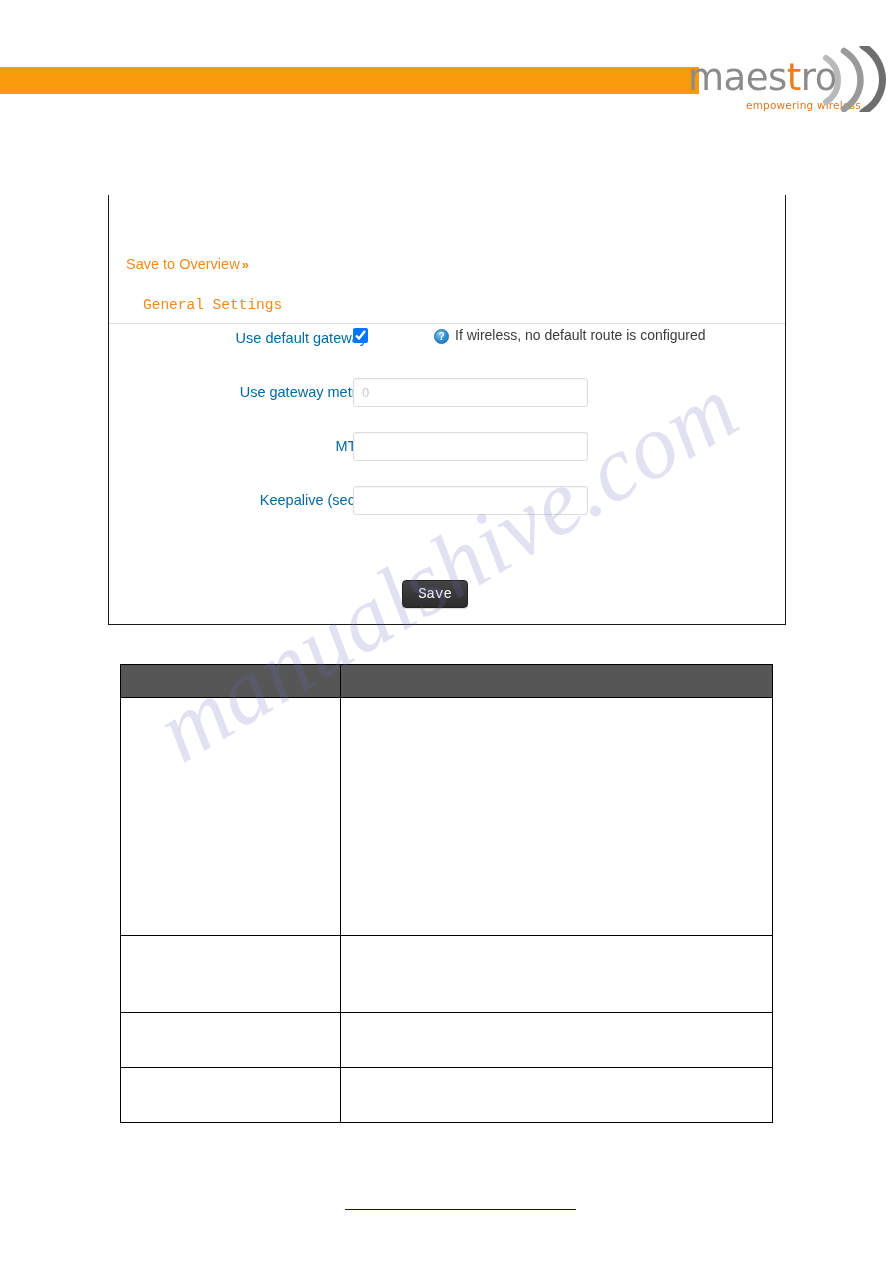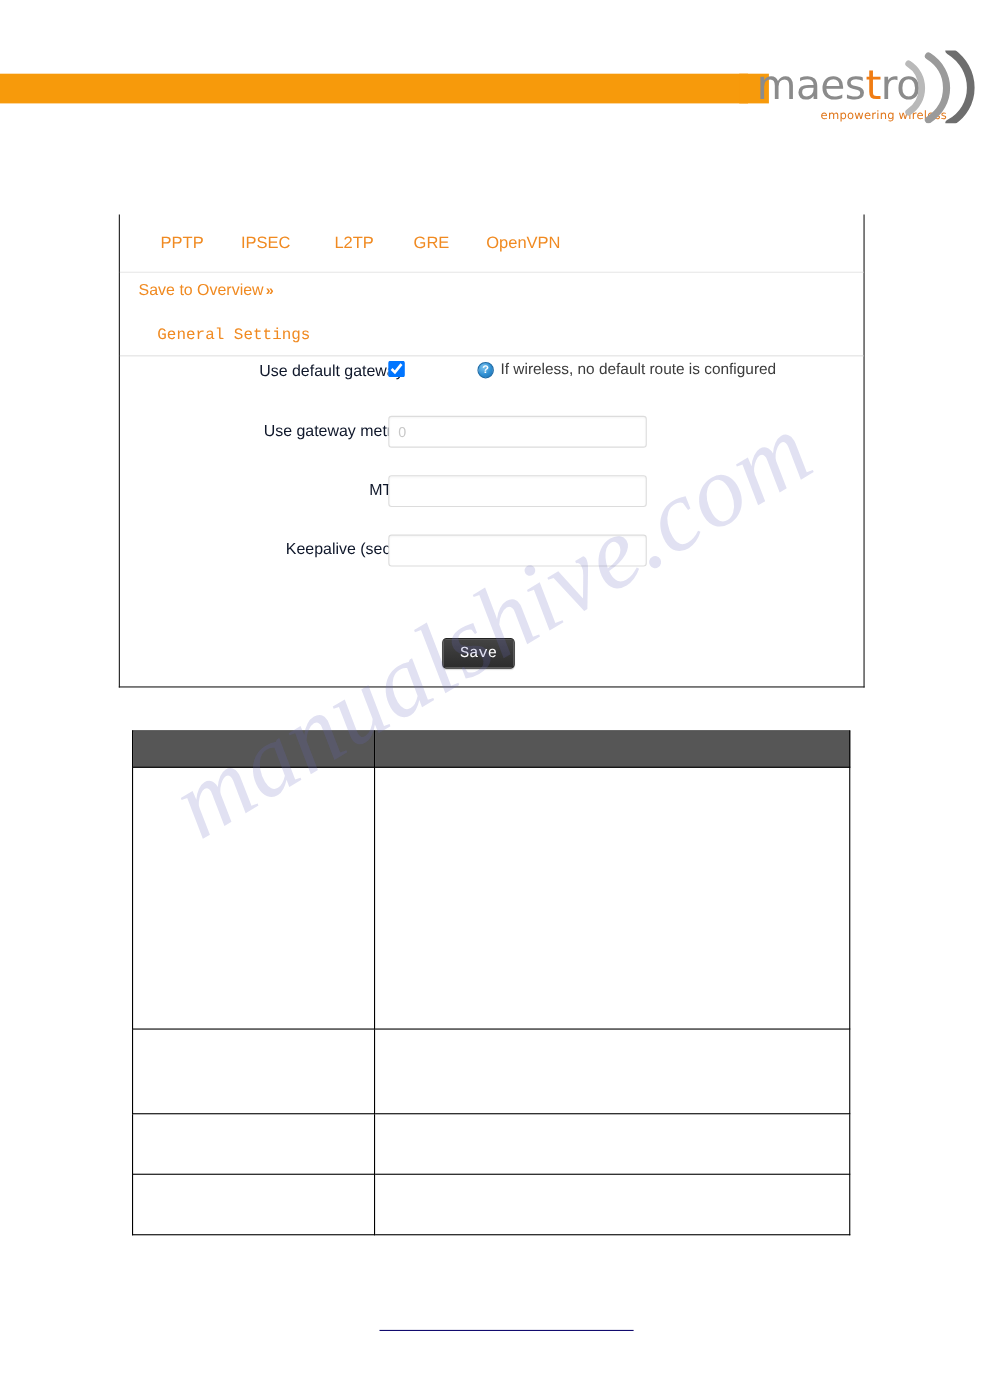--- a/index.html
+++ b/index.html
@@ -171,21 +171,21 @@
     width: 100%;
     height: 44px;
   }
   .form-label {
     position: absolute;
     left: 0;
     top: 6px;
     width: 258px;
     text-align: right;
     font-size: 14.5px;
-    color: #0f172a;
+    color: #0369a1;
     white-space: nowrap;
   }
   .form-input {
     position: absolute;
     left: 244px;
     top: 0px;
     width: 235px;
     height: 29px;
     box-sizing: border-box;
     border: 1px solid #dcdcdc;
@@ -321,27 +321,20 @@
     <svg id="logo-waves" width="72" height="66" viewBox="0 0 72 66">
       <path d="M6 12 C22 22, 22 46, 6 56" fill="none" stroke="#b9b9b9" stroke-width="6" stroke-linecap="round"></path>
       <path d="M24 5 C46 19, 46 49, 24 63" fill="none" stroke="#9a9a9a" stroke-width="6.5" stroke-linecap="round"></path>
       <path d="M43 0 C69 16, 69 52, 43 66" fill="none" stroke="#6e6e6e" stroke-width="7" stroke-linecap="round"></path>
     </svg>
   </div>
 </div>
 
 <div id="panel">
 
-  <div id="service-tabs">
-    <div class="svc-tab" style="left:37px">PPTP</div>
-    <div class="svc-tab" style="left:110px">IPSEC</div>
-    <div class="svc-tab" style="left:195px">L2TP</div>
-    <div class="svc-tab" style="left:267px">GRE</div>
-    <div class="svc-tab" style="left:333px">OpenVPN</div>
-  </div>
 
   <div id="back-link"><span>Save to Overview</span><span class="chev">»</span></div>
 
   <div id="sub-tabs">
     <div class="sub-tab inactive" style="left:17px">General Settings</div>
   </div>
 
   <div id="form">
 
     <div class="form-row" style="top:0px">

